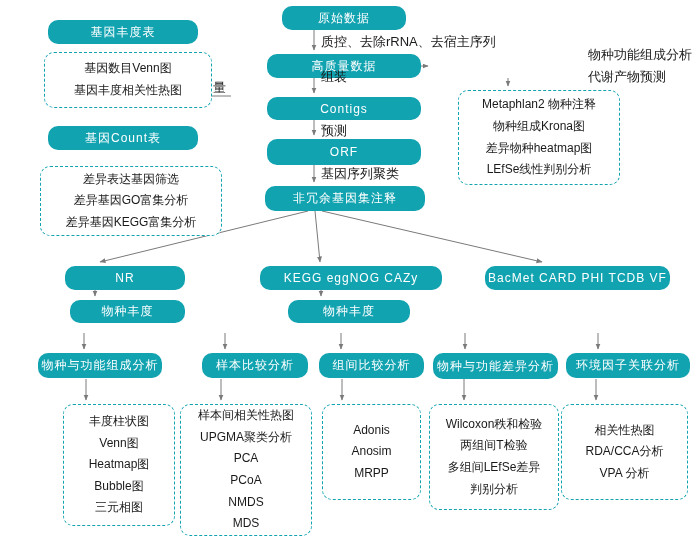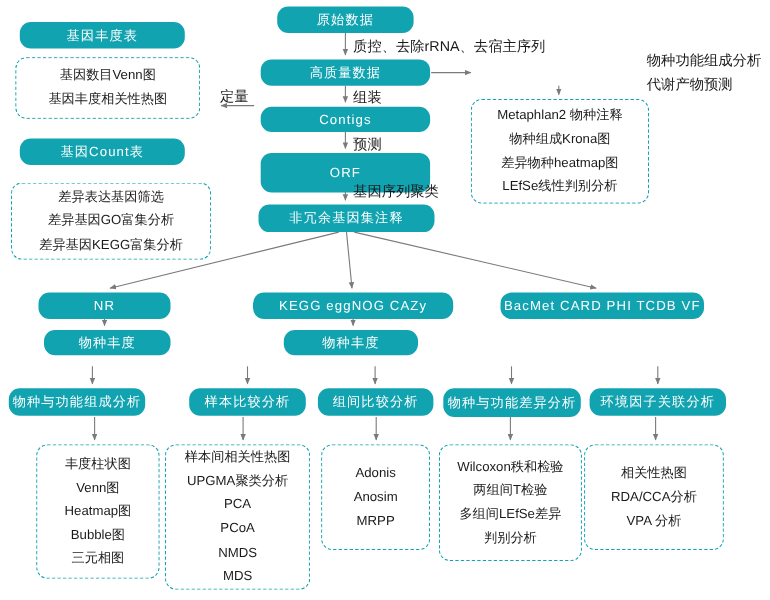--- a/index.html
+++ b/index.html
@@ -1,19 +1,19 @@
 <!DOCTYPE html>
 <html style="--teal: #12a3b1; --arrow: #7a7a7a; --text: #1a1a1a;"><head>
 <meta charset="utf-8">
 <style>
   * { margin:0; padding:0; box-sizing:border-box; }
   html,body { background:#fff; }
   body { font-family:"Liberation Sans", sans-serif; }
   .canvas { position:relative; width:700px; height:545px; background:#fff; overflow:hidden; }
-  .box { position:absolute; display:flex; align-items:center; justify-content:center; text-align:center; }
+  .box { position:absolute; display:flex; align-items:center; justify-content:center; text-align:center;margin-left:30px; }
   .teal {
     background:var(--teal,#12a3b1); color:#fff; border-radius:10px;
     font-size:12px; letter-spacing:1px; white-space:nowrap;
   }
   .dashed {
     border:1px dashed var(--teal,#12a3b1); border-radius:10px; background:#fff;
     color:var(--text,#1a1a1a); font-size:12px; flex-direction:column; justify-content:center;
   }
   .dashed .line { line-height:1.8; white-space:nowrap; text-align:center; }
   .flabel { position:absolute; font-size:13px; color:var(--text,#1a1a1a); white-space:nowrap; }
@@ -52,24 +52,24 @@
     <line x1="86" y1="379" x2="86" y2="400" marker-end="url(#ah)"></line>
     <line x1="221" y1="379" x2="221" y2="400" marker-end="url(#ah)"></line>
     <line x1="342" y1="379" x2="342" y2="400" marker-end="url(#ah)"></line>
     <line x1="464" y1="379" x2="464" y2="400" marker-end="url(#ah)"></line>
     <line x1="596" y1="379" x2="596" y2="400" marker-end="url(#ah)"></line>
   </svg>
 
   <div class="box teal" style="left:252px;top:6px;width:124px;height:24px">原始数据</div>
   <div class="flabel" style="left:321px;top:33px">质控、去除rRNA、去宿主序列</div>
   <div class="box teal" style="left:237px;top:54px;width:154px;height:24px">高质量数据</div>
-  <div class="flabel" style="left:321px;top:80px">组装</div>
+  <div class="flabel" style="left:321px;top:68px">组装</div>
   <div class="box teal" style="left:237px;top:97px;width:154px;height:23px">Contigs</div>
   <div class="flabel" style="left:321px;top:122px">预测</div>
-  <div class="box teal" style="left:237px;top:139px;width:154px;height:36px">ORF</div>
+  <div class="box teal" style="left:237px;top:139px;width:154px;height:26px">ORF</div>
   <div class="flabel" style="left:321px;top:165px">基因序列聚类</div>
   <div class="box teal" style="left:235px;top:186px;width:160px;height:25px">非冗余基因集注释</div>
 
   <div class="flabel" style="left:200px;top:79px">定量</div>
   <div class="box teal" style="left:18px;top:20px;width:150px;height:24px">基因丰度表</div>
   <div class="box dashed" style="left:14px;top:52px;width:168px;height:56px">
     <div class="line">基因数目Venn图</div>
     <div class="line">基因丰度相关性热图</div>
   </div>
   <div class="box teal" style="left:18px;top:126px;width:150px;height:24px">基因Count表</div>

